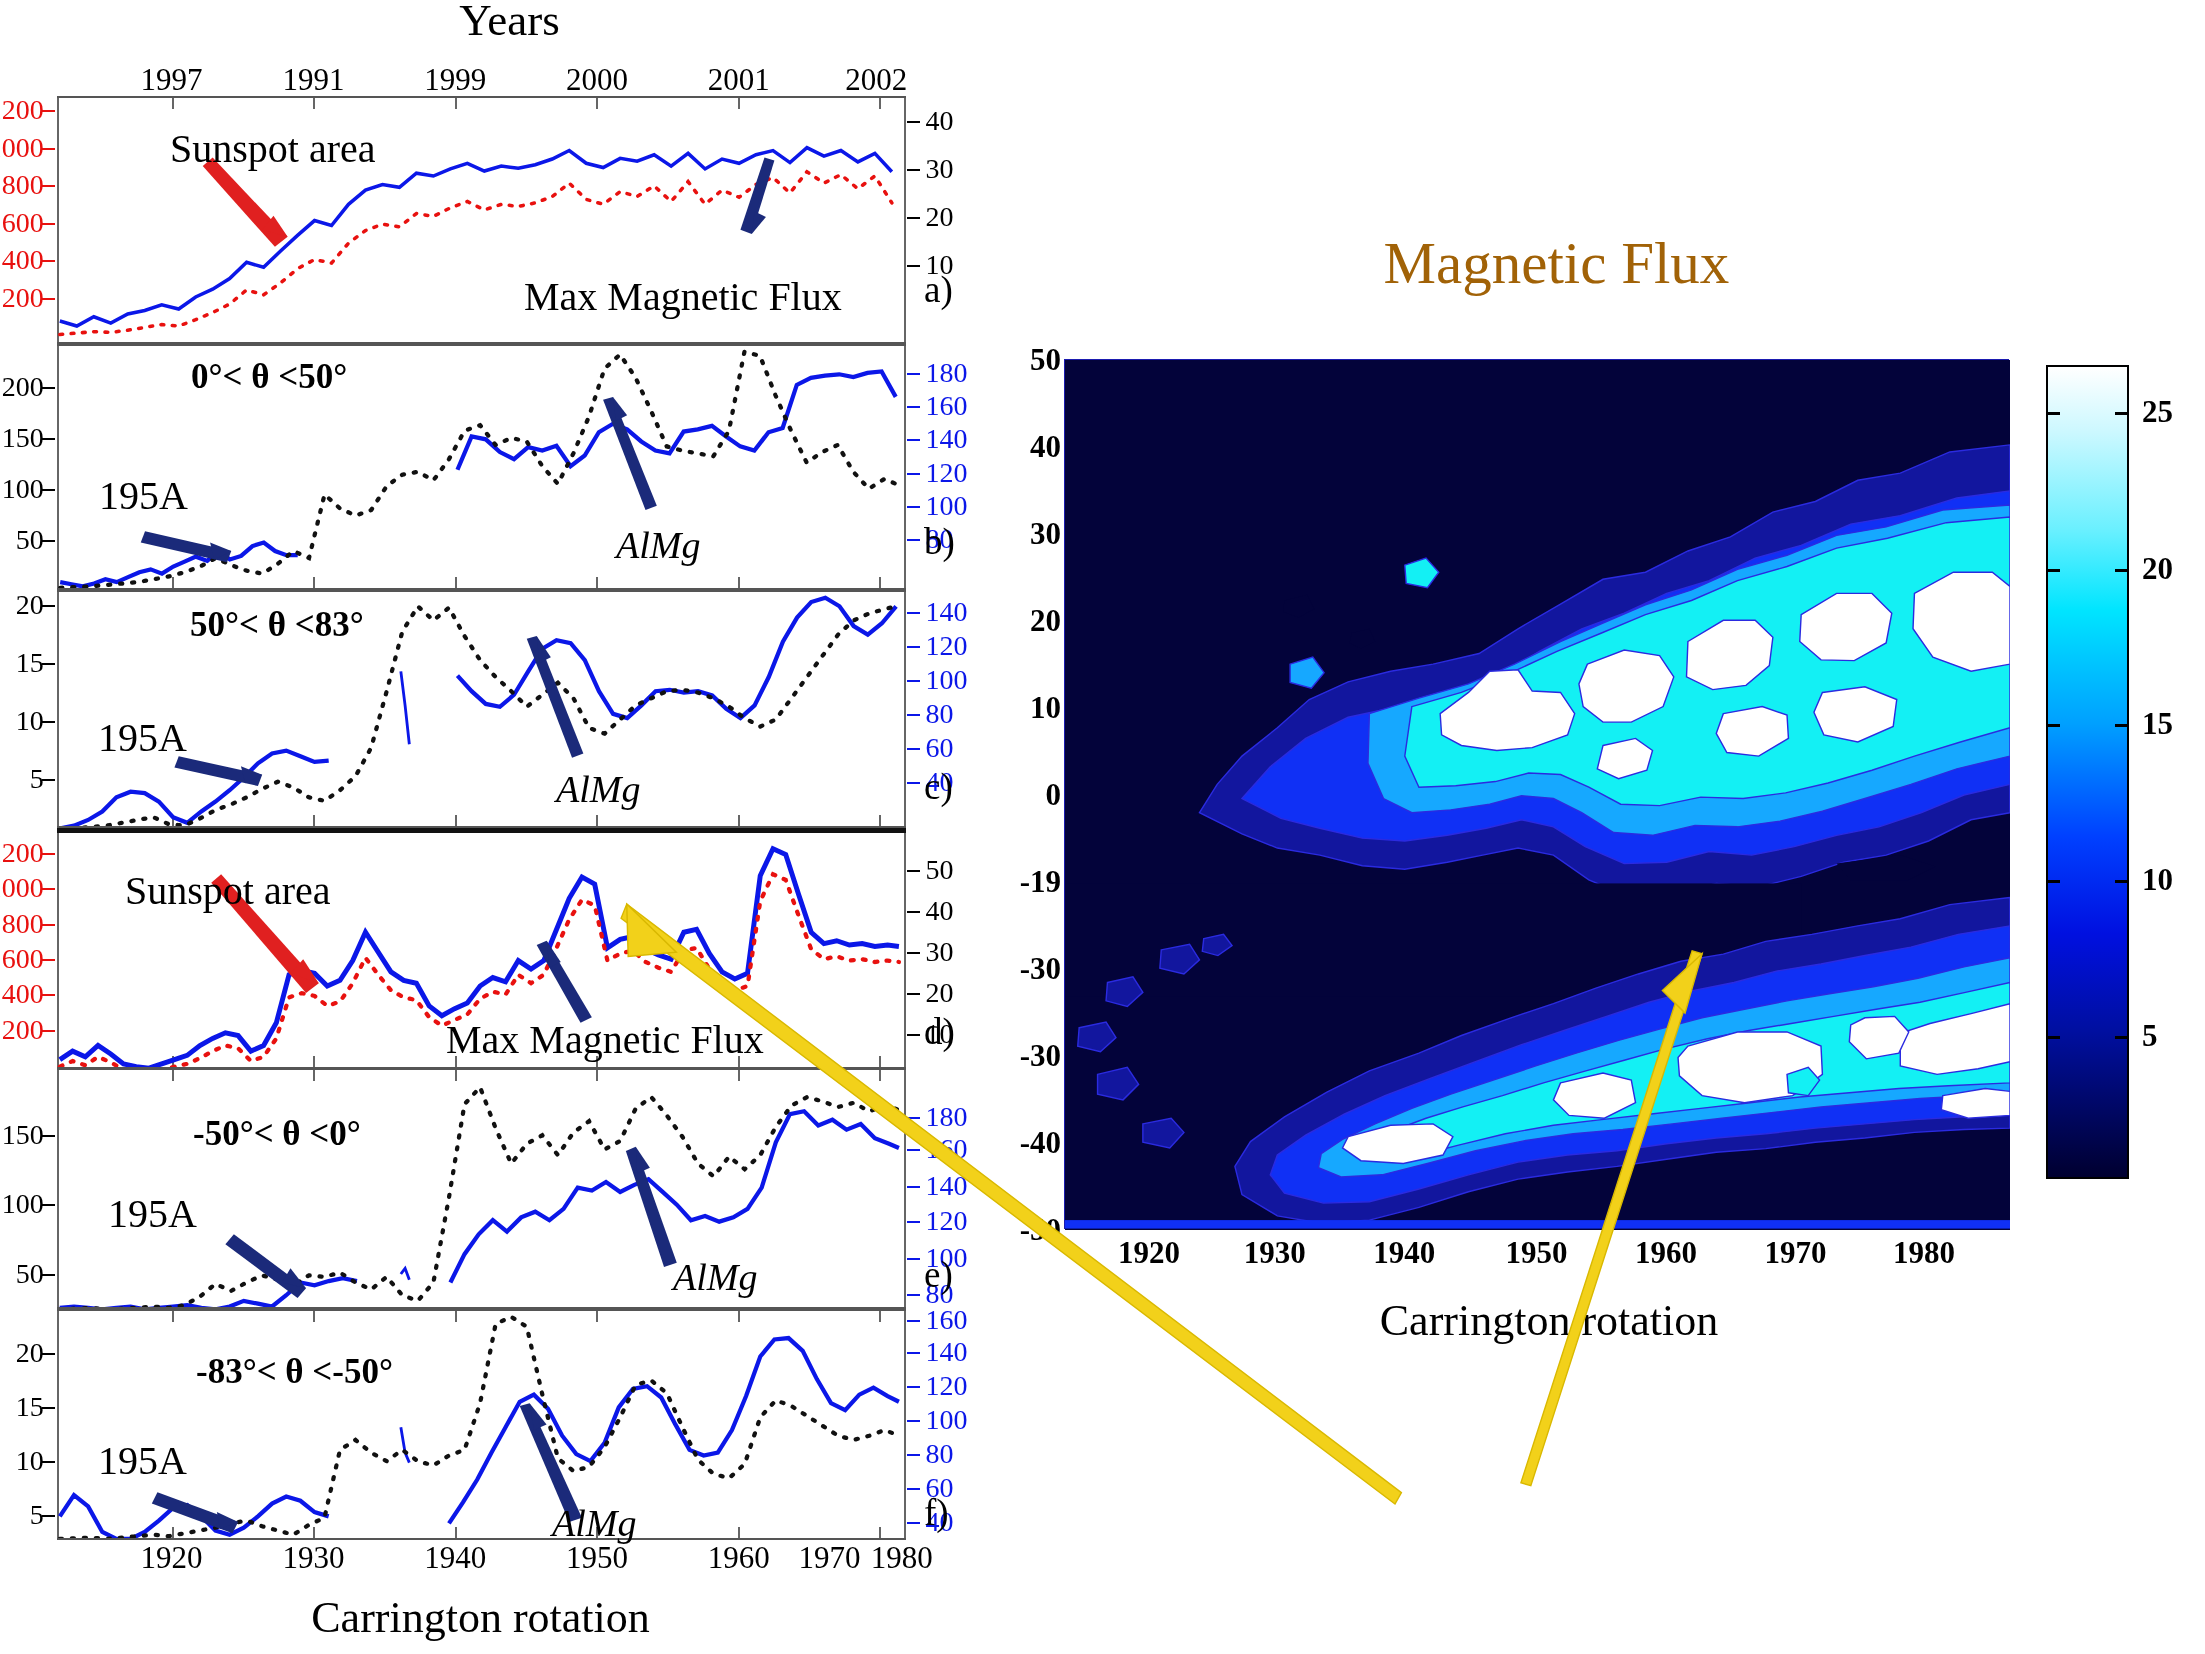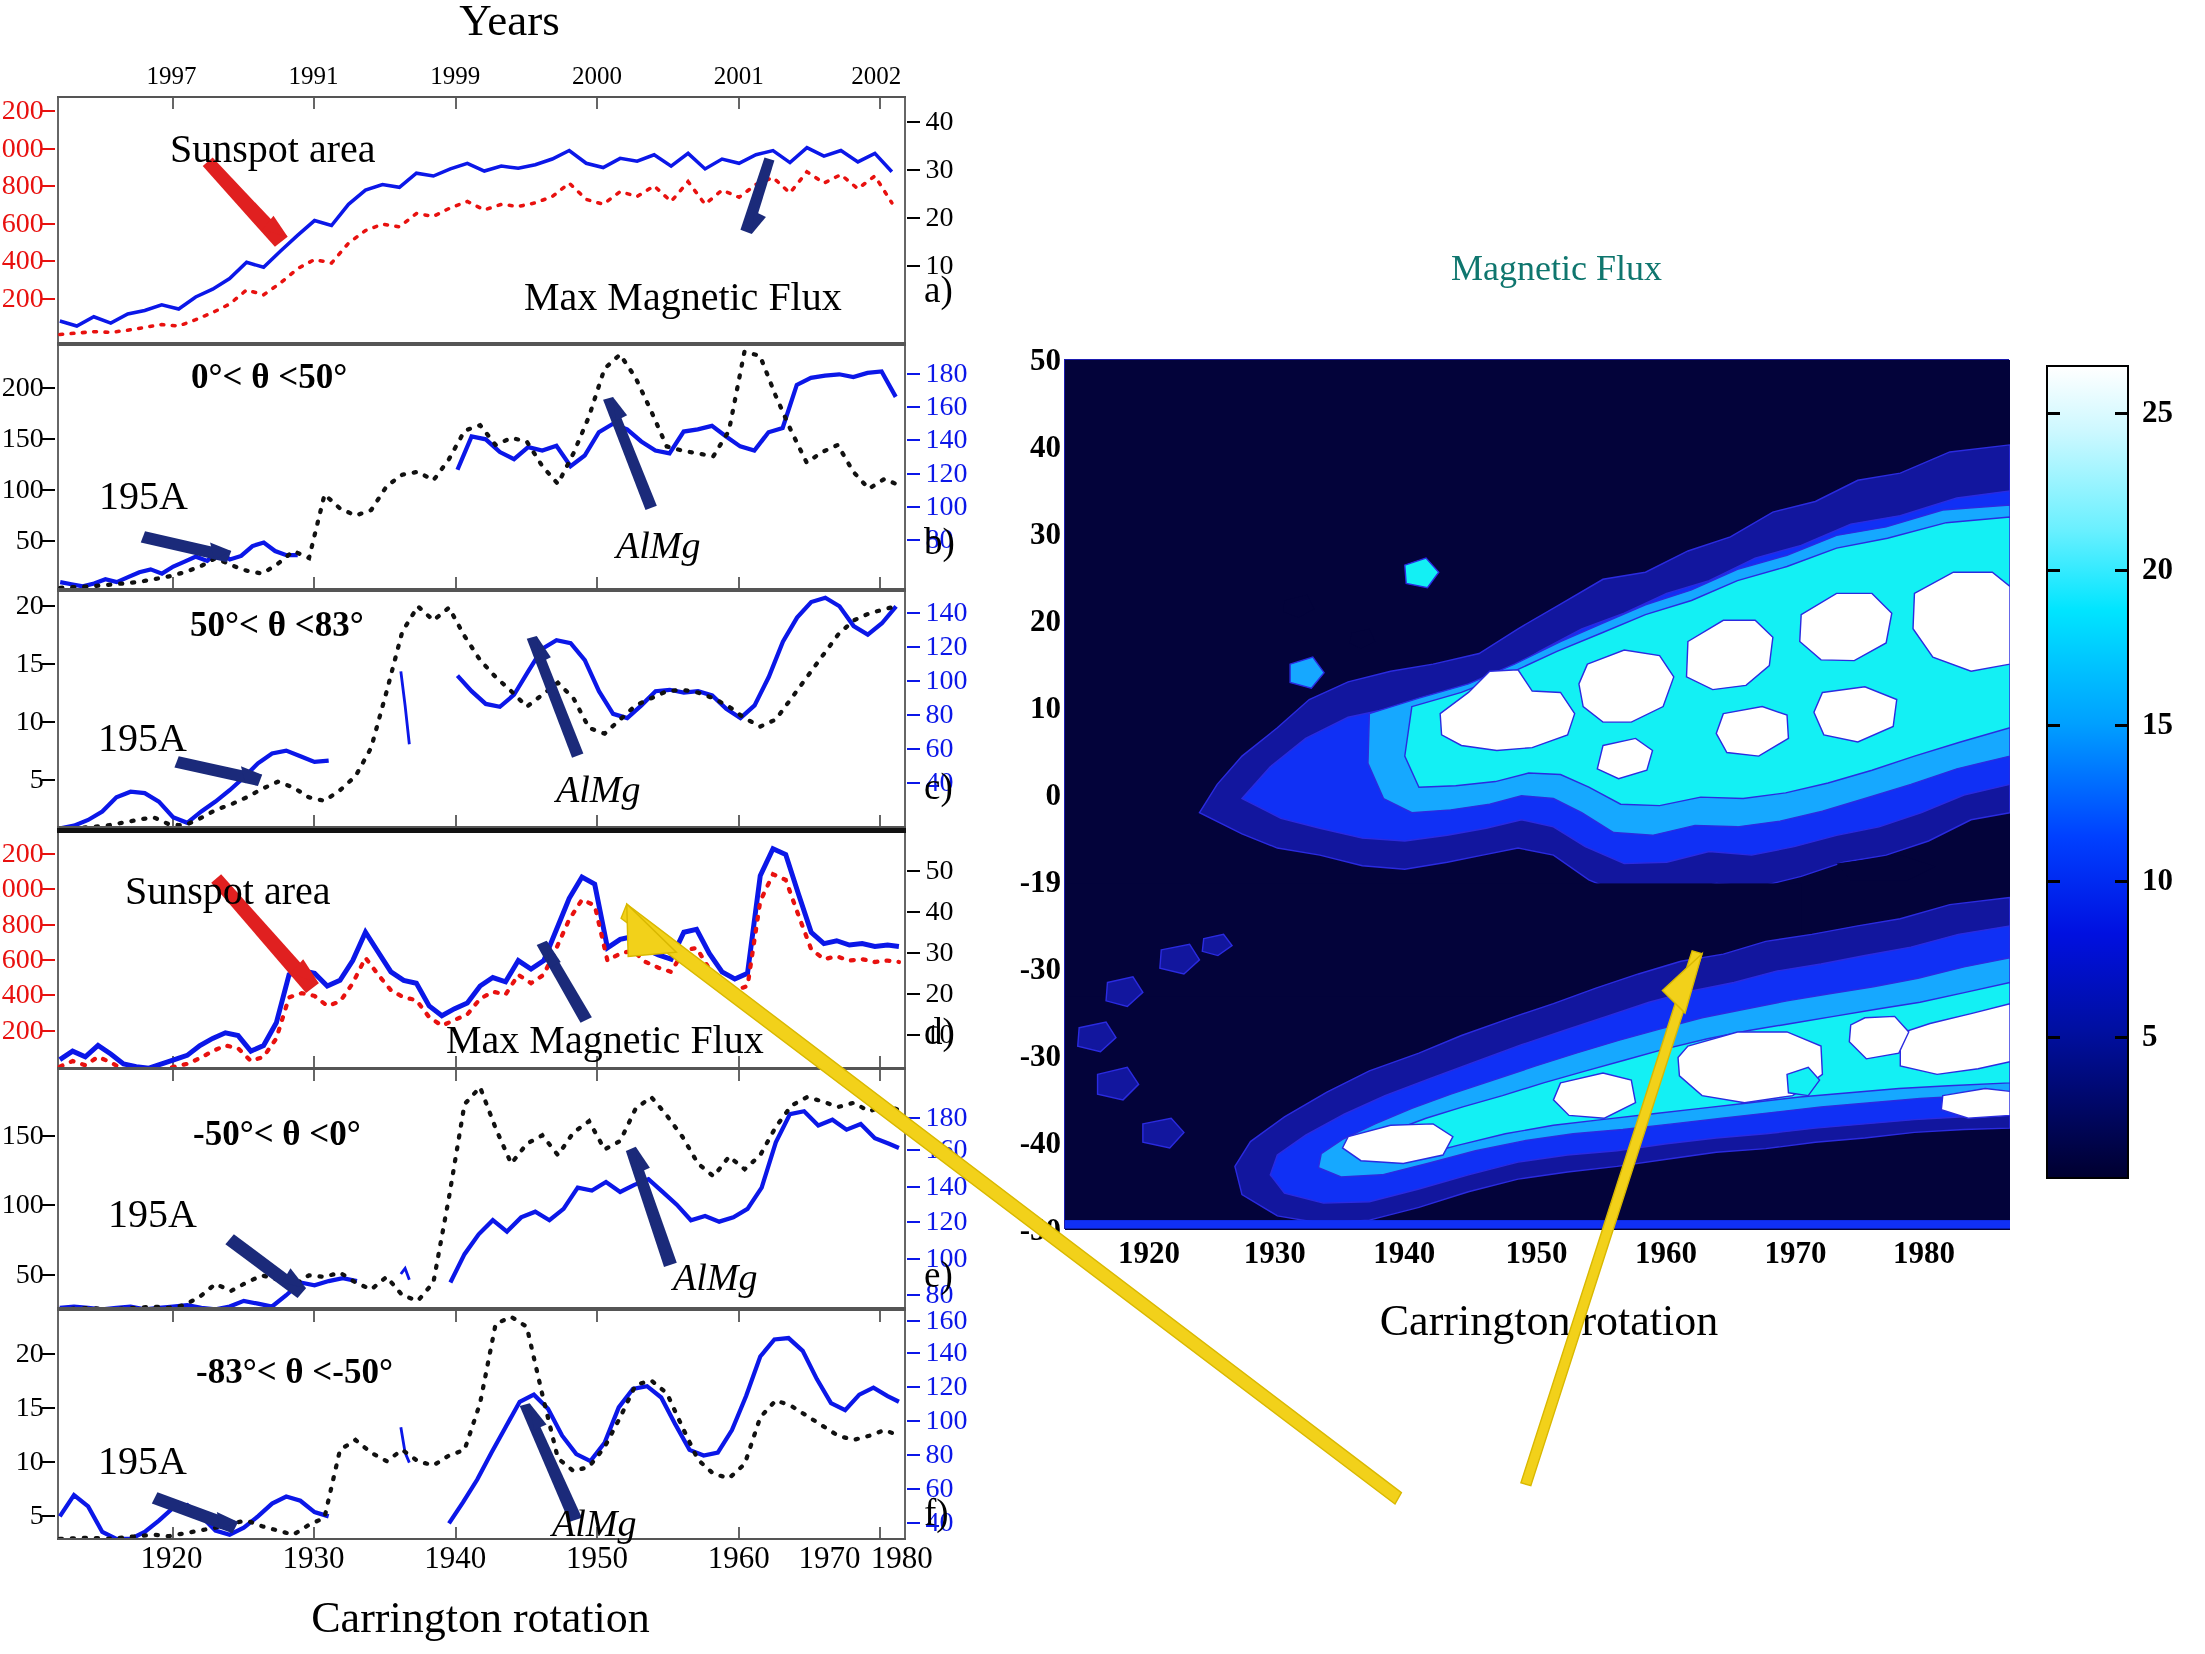--- a/index.html
+++ b/index.html
@@ -14,21 +14,21 @@
 
   .years-title {
     position:absolute; left:368px; top:-5.7px; width:283px;
     font-size:45px; color:#000; text-align:center;
   }
   .years-axis {
     position:absolute; left:57px; top:62px; width:849px; height:34px;
   }
   .year-tick-label {
     position:absolute; top:0; transform:translateX(-50%);
-    font-size:25px; color:#000; font-family:"Liberation Serif", serif;text-align:center;
+    font-size:31px; color:#000; font-family:"Liberation Serif", serif;text-align:center;
   }
 
   
   .panel {
     position:absolute; left:57px; width:849px;
     border-top:2.8px solid #555; border-bottom:2.8px solid #555;
     background:#fff;
   }
   .panel-inner { position:absolute; inset:0; overflow:hidden; }
 
@@ -88,22 +88,22 @@
   }
   .axis-caption {
     position:absolute; font-size:44px; color:#000; text-align:center;
     font-family:"Liberation Serif", serif;
   }
 
   
   #right-column { position:absolute; left:990px; top:0; width:1215px; height:1654px; }
 
   .contour-title {
-    position:absolute; left:340px; top:247px; width:453px;
-    text-align:center; font-size:36px; color:#0f766e;
+    position:absolute; left:340px; top:229px; width:453px;
+    text-align:center; font-size:59px; color:#a16207;
   }
   #contour-plot {
     position:absolute; left:74px; top:359px; width:945px; height:870px;
     background:#03033a; border:1.4px solid #1b1bb0;
   }
   .contour-y-axis { position:absolute; left:-7px; top:359px; width:78px; height:870px; }
   .contour-y-axis .tick-label {
     position:absolute; right:0; transform:translateY(-50%);
     font-size:31px; color:#000; font-weight:700;
   }

